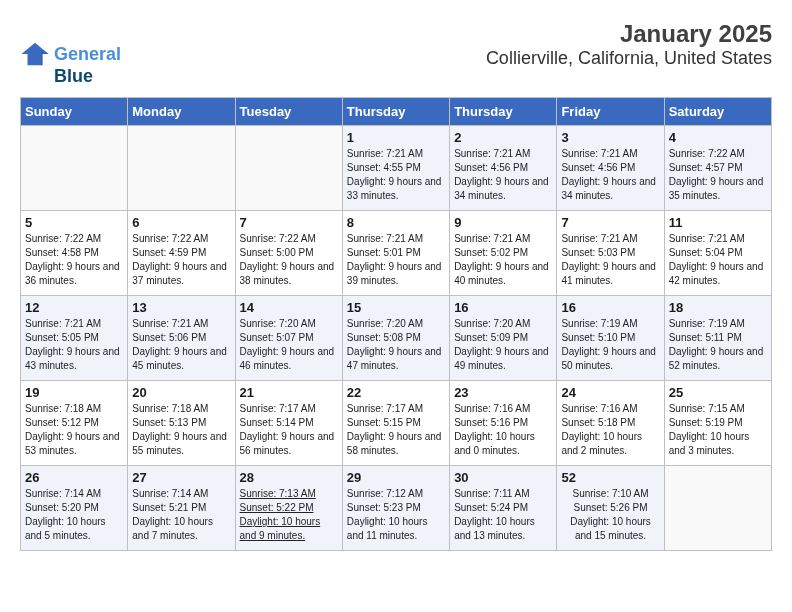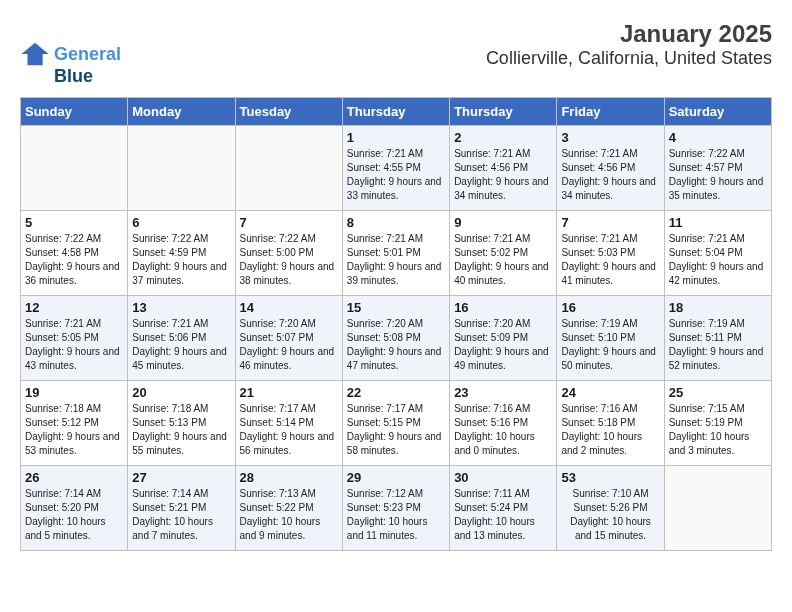--- a/index.html
+++ b/index.html
@@ -292,38 +292,38 @@
 Daylight: 10 hours and 5 minutes.</div>
         </td>
         <td>
           <span class="day-number">27</span>
           <div class="day-info" style="white-space: pre-line;">Sunrise: 7:14 AM
 Sunset: 5:21 PM
 Daylight: 10 hours and 7 minutes.</div>
         </td>
         <td>
           <span class="day-number">28</span>
-          <div class="day-info" style="white-space: pre-line;">Sunrise: 7:13 AM
+          <div class="day-info" style="white-space: pre-line; text-decoration: underline;">Sunrise: 7:13 AM
 Sunset: 5:22 PM
 Daylight: 10 hours and 9 minutes.</div>
         </td>
         <td>
           <span class="day-number">29</span>
           <div class="day-info" style="white-space: pre-line;">Sunrise: 7:12 AM
 Sunset: 5:23 PM
 Daylight: 10 hours and 11 minutes.</div>
         </td>
         <td>
           <span class="day-number">30</span>
           <div class="day-info" style="white-space: pre-line;">Sunrise: 7:11 AM
 Sunset: 5:24 PM
 Daylight: 10 hours and 13 minutes.</div>
         </td>
         <td>
-          <span class="day-number">53</span>
+          <span class="day-number">52</span>
           <div class="day-info" style="white-space: pre-line; text-align: center;">Sunrise: 7:10 AM
 Sunset: 5:26 PM
 Daylight: 10 hours and 15 minutes.</div>
         </td>
         <td class="empty-cell"></td>
       </tr>
     </tbody>
 </table>
 
 </body></html>

